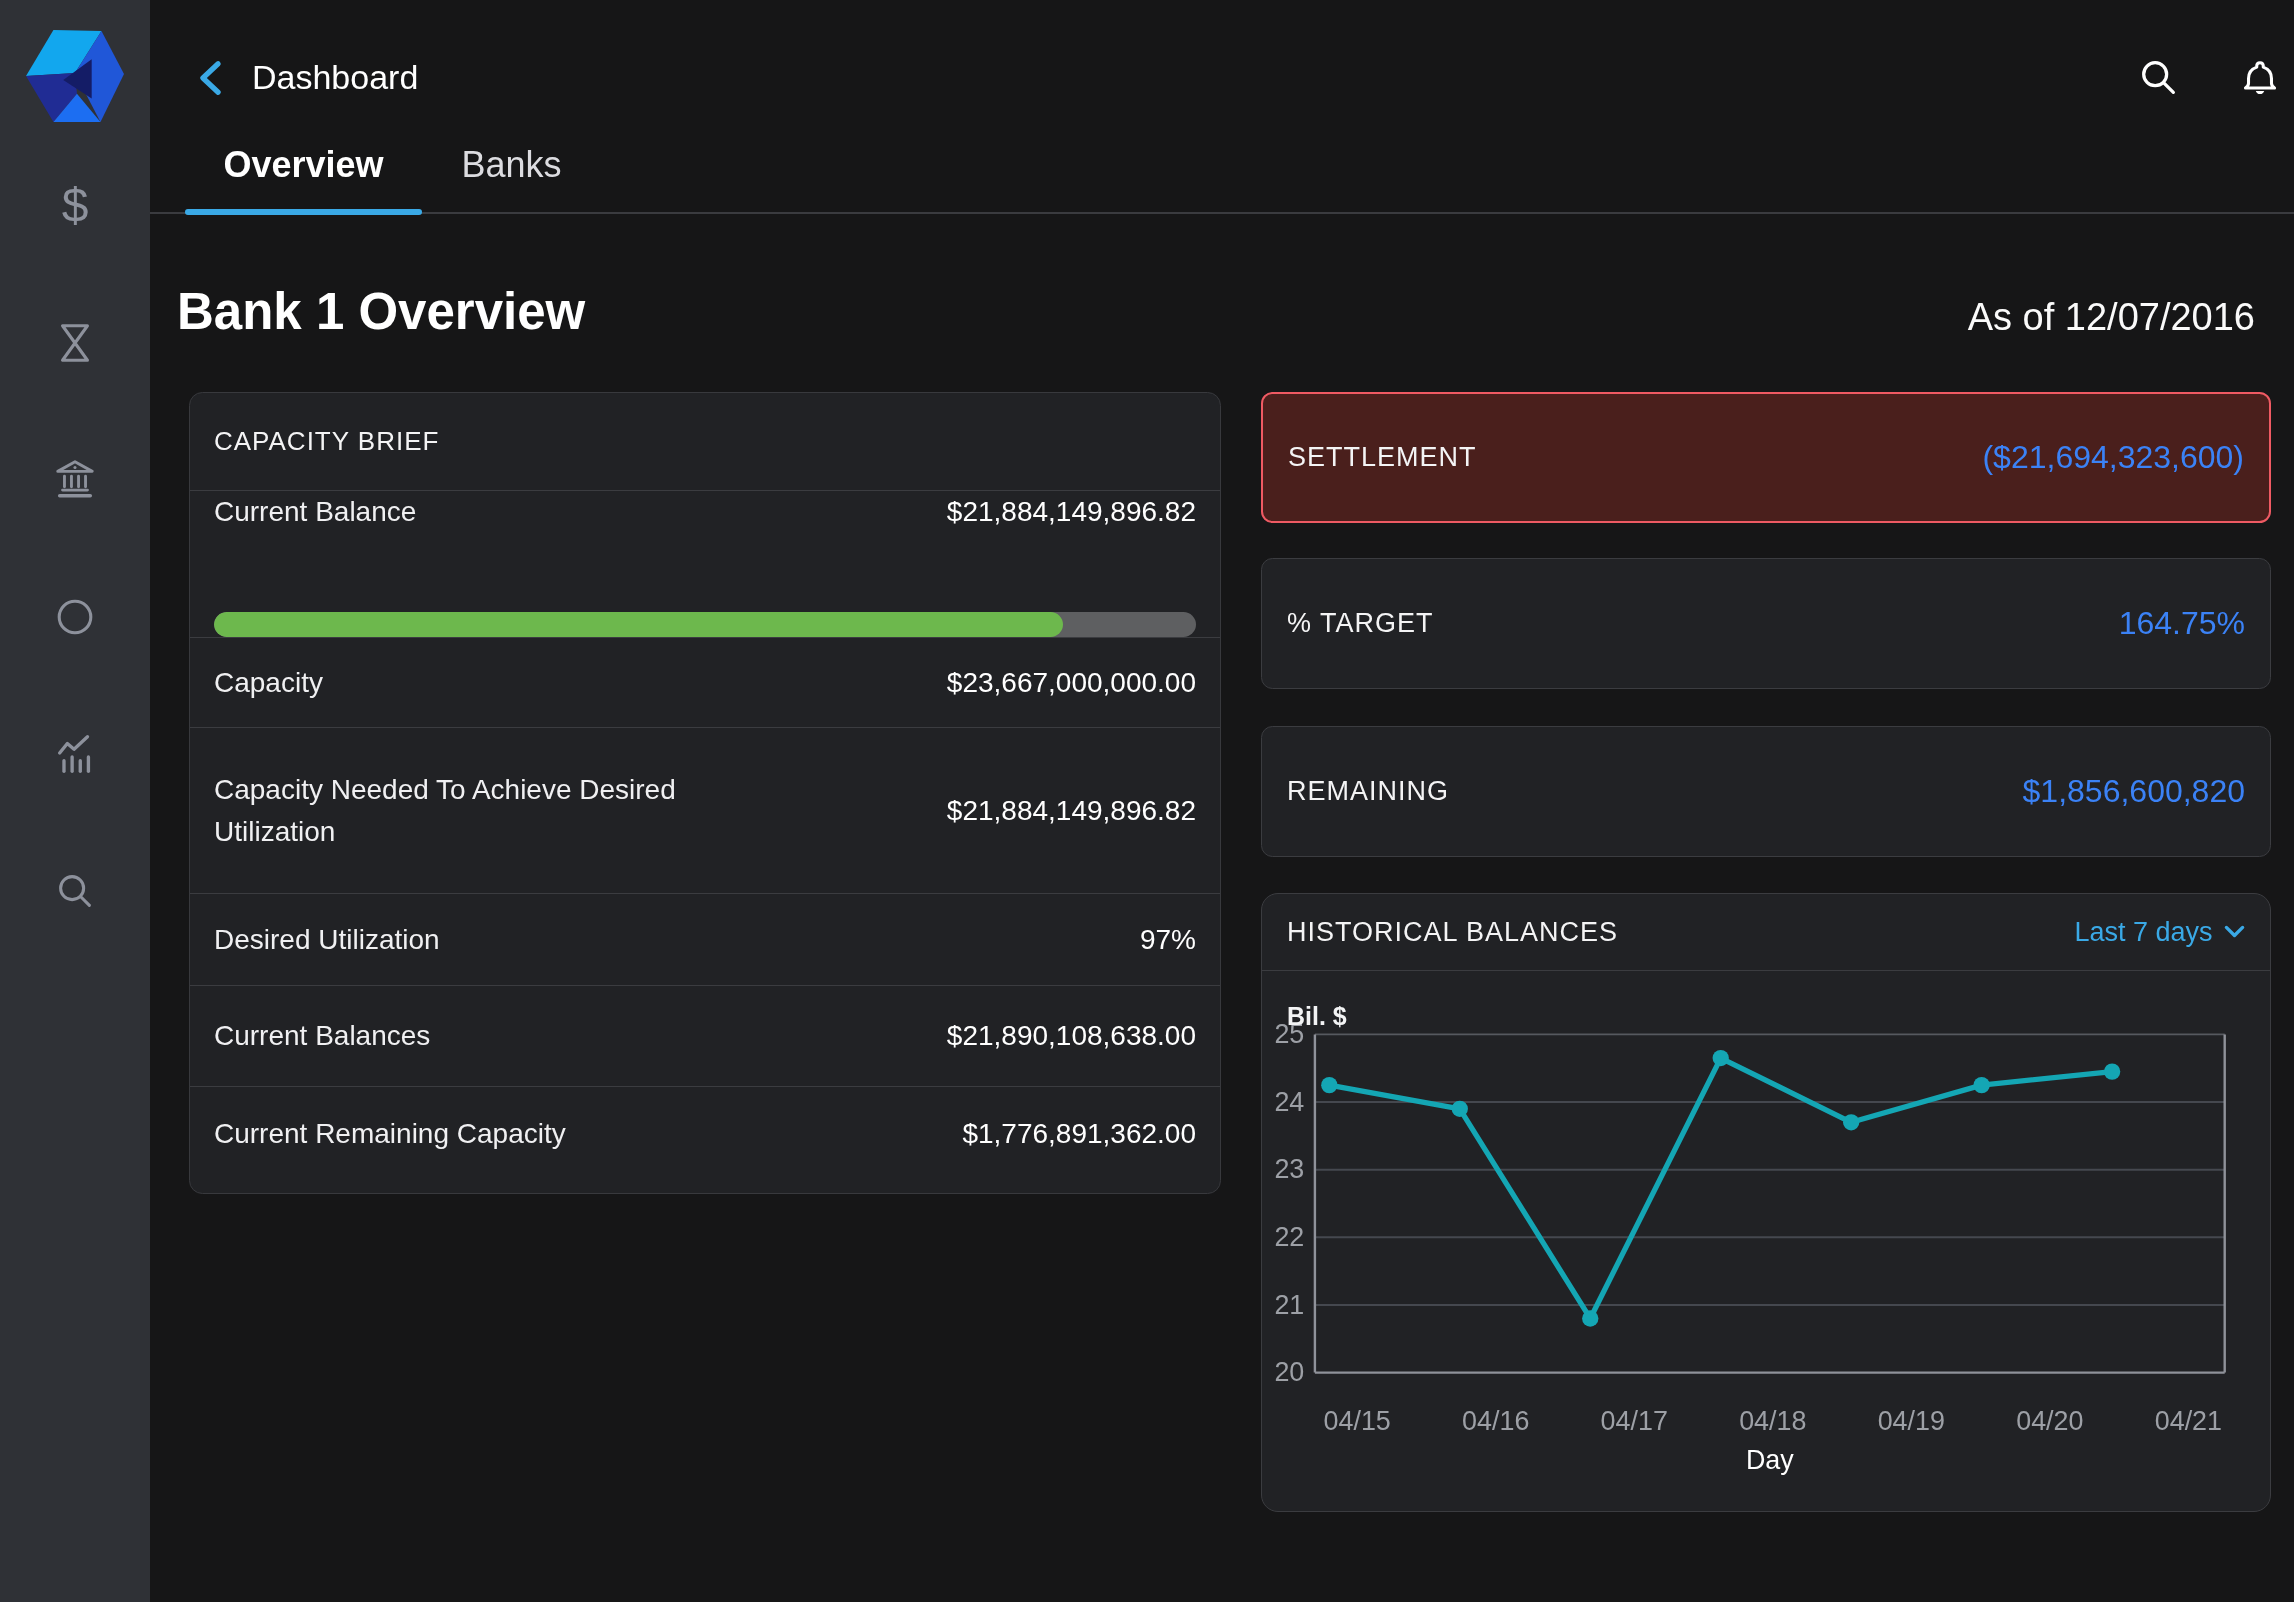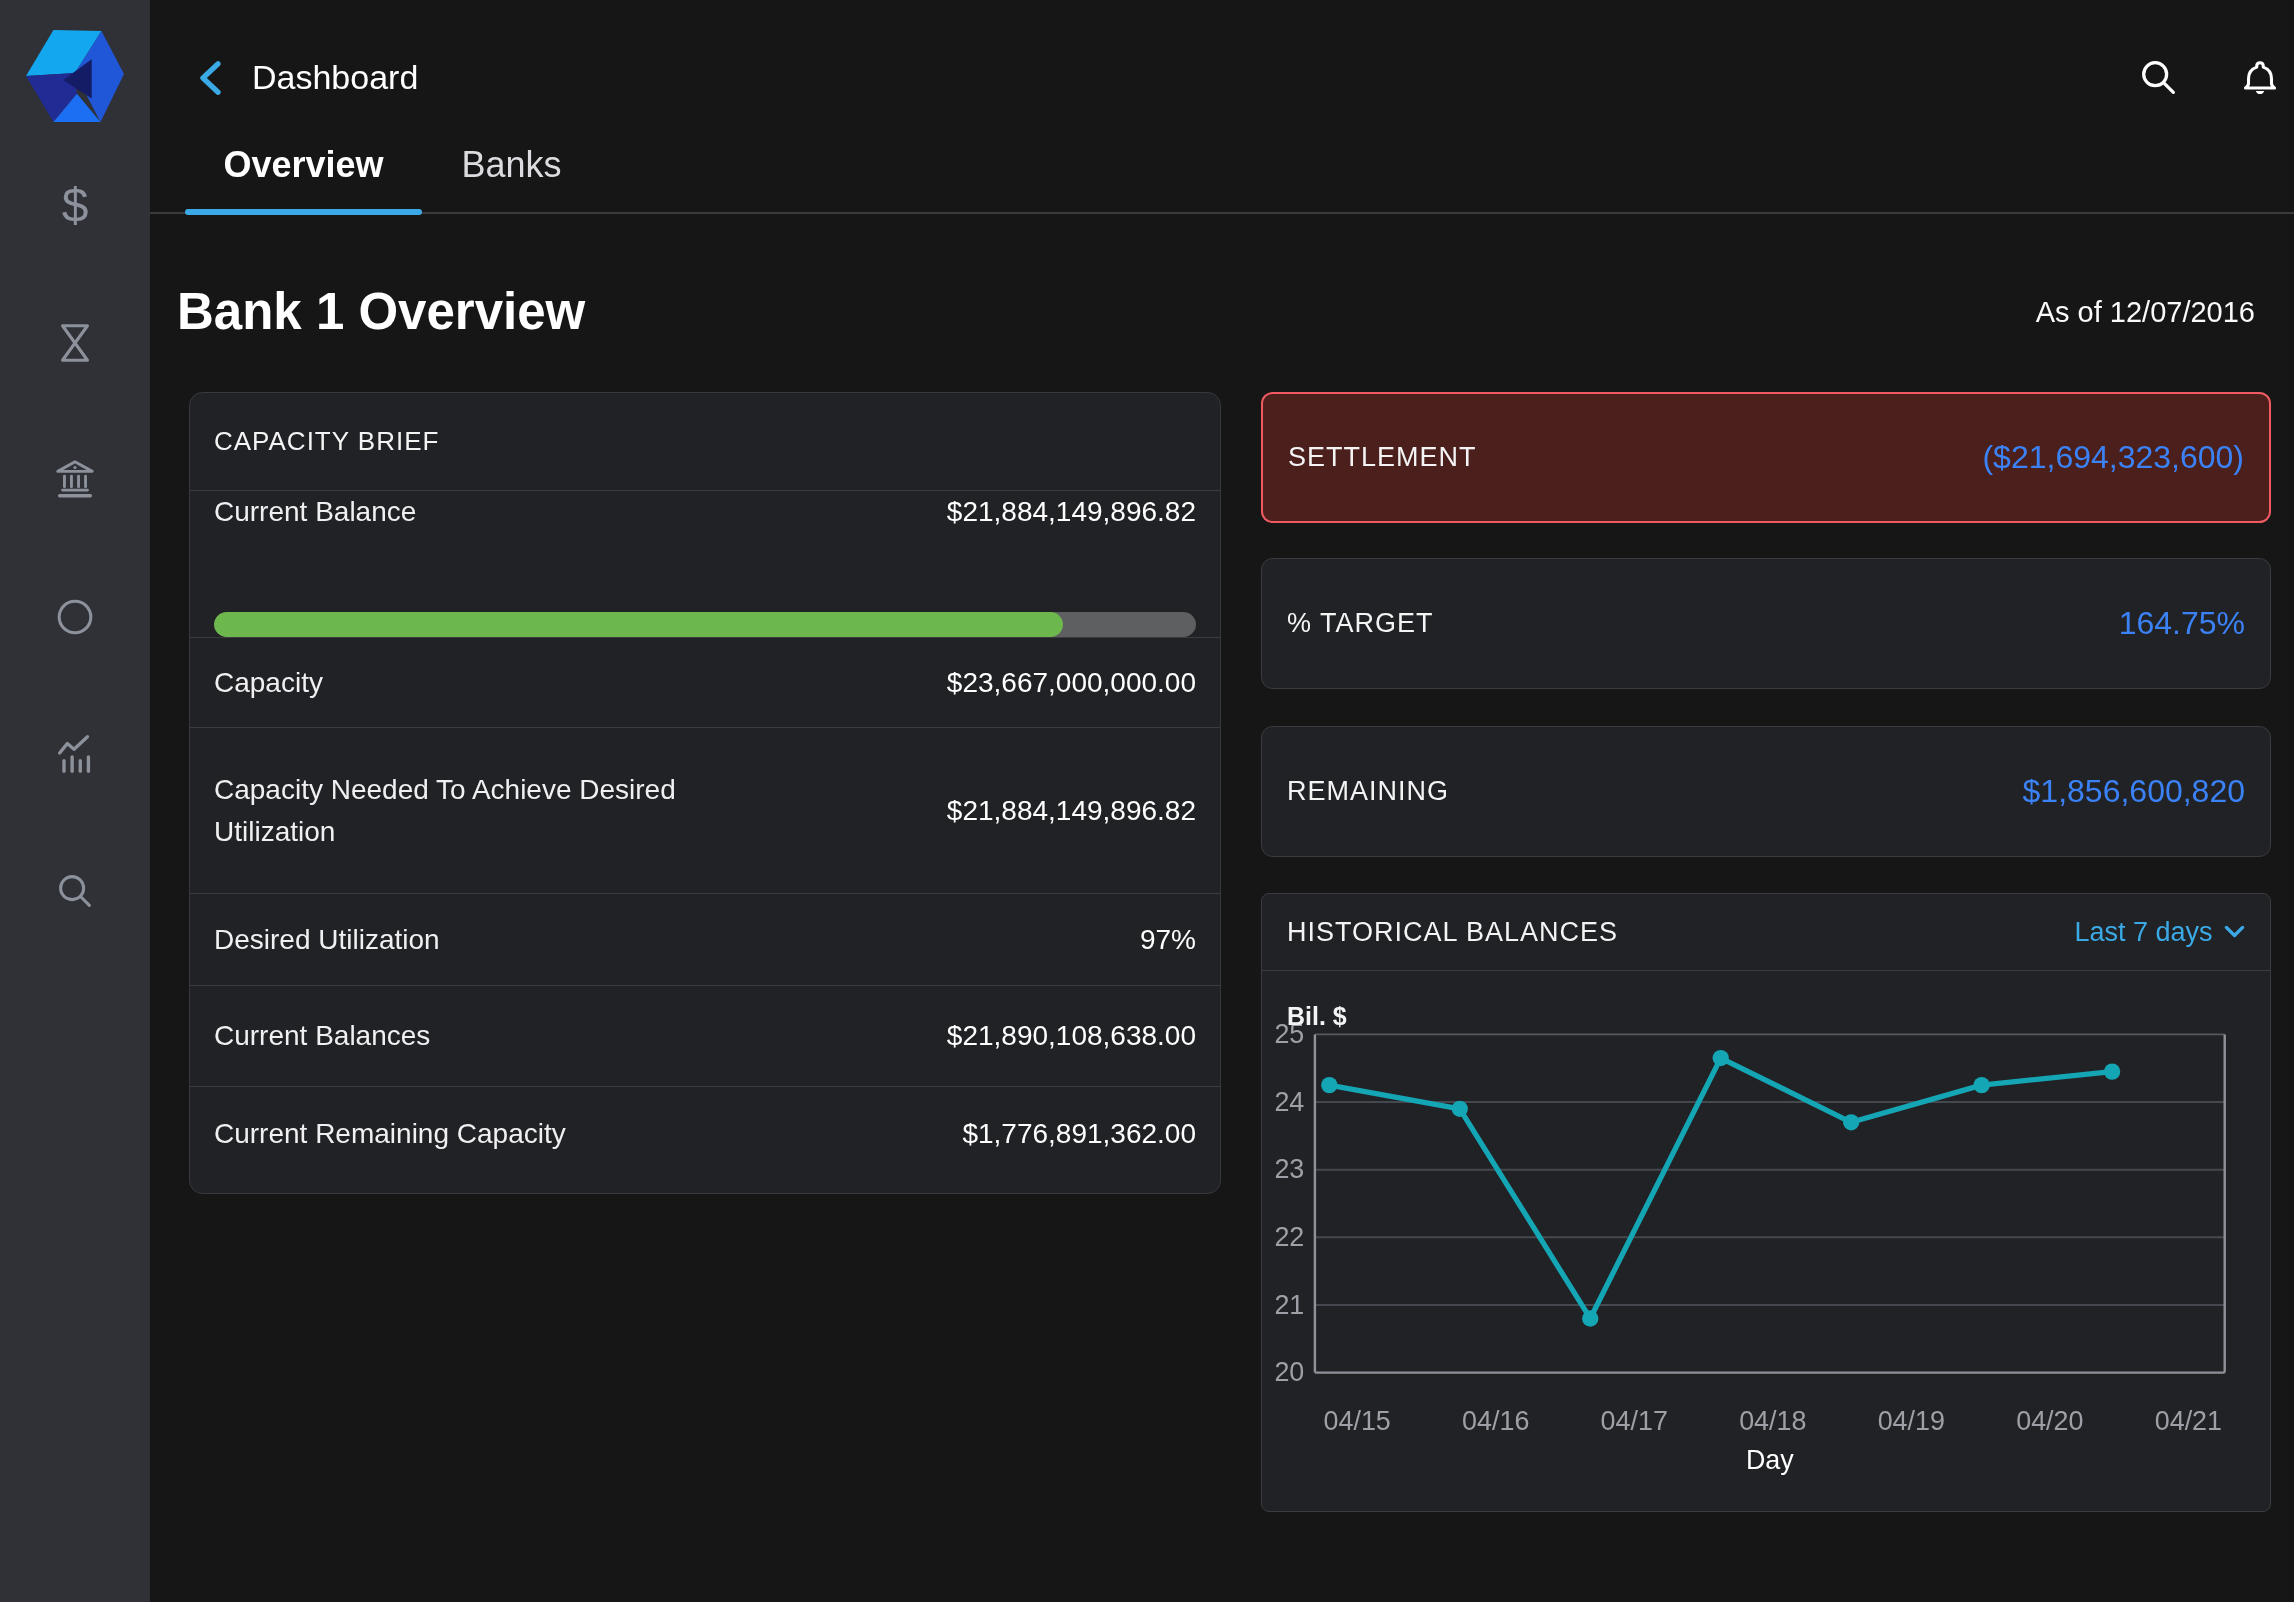--- a/index.html
+++ b/index.html
@@ -27,21 +27,21 @@
   .tab{height:92px;display:flex;align-items:center;justify-content:center;
        font-size:36px;cursor:pointer;}
   .tab.active{width:237px;font-weight:700;color:#ffffff;}
   .tab.inactive{width:179px;font-weight:400;color:#dcdce0;}
   .tab-underline{position:absolute;left:185px;top:209px;width:237px;height:5.8px;
                  background:#3aa9e6;border-radius:2.9px;z-index:3;}
   .tab-divider{position:absolute;left:150px;top:212px;width:2144px;height:1.9px;background:#3a3b3f;z-index:1;}
 
   
   .page-title{position:absolute;left:177px;top:282px;font-size:51px;font-weight:700;}
-  .as-of{position:absolute;right:39px;top:296px;font-size:29px;font-weight:400;color:#fafafa;}
+  .as-of{position:absolute;right:39px;top:296px;font-size:38px;font-weight:400;color:#fafafa;}
 
   
   .cap-card{position:absolute;left:189px;top:392px;width:1032px;height:802px;
             background:#212225;border:1.9px solid #38393d;border-radius:13.4px;
             box-sizing:border-box;overflow:hidden;}
   .card-header{height:98px;display:flex;align-items:center;padding:0 24px;
                font-size:26px;letter-spacing:1px;color:#f4f4f5;
                border-bottom:1.9px solid #3b3c40;box-sizing:border-box;}
   .cb-row{display:flex;justify-content:space-between;align-items:center;
           padding:0 24px;border-bottom:1.9px solid #3b3c40;box-sizing:border-box;}
@@ -59,21 +59,21 @@
             background:#212225;border:1.9px solid #3b3c40;border-radius:11.5px;
             box-sizing:border-box;display:flex;align-items:center;
             justify-content:space-between;padding:0 25px;}
   .sum-card .lbl{font-size:27px;letter-spacing:1px;color:#f4f4f5;}
   .sum-card .val{font-size:32px;color:#3b82f6;}
   .pos1{top:392px;} .pos2{top:558px;} .pos3{top:726px;}
   .sum-card.negative{background:#4a1f1c;border:2.9px solid #ef5a63;}
 
   
   .chart-card{position:absolute;left:1261px;top:893px;width:1010px;height:619px;
-              background:#212225;border:1.9px solid #3b3c40;border-radius:8px;
+              background:#212225;border:1.9px solid #3b3c40;border-radius:17px;
               box-sizing:border-box;overflow:hidden;}
   .chart-head{height:77px;display:flex;align-items:center;justify-content:space-between;
               padding:0 25px;border-bottom:1.9px solid #3b3c40;box-sizing:border-box;}
   .chart-head .lbl{font-size:27px;letter-spacing:1px;color:#f4f4f5;}
   .range-btn{display:flex;align-items:center;gap:11.5px;color:#3aa9e6;font-size:27px;cursor:pointer;}
   #chart-svg{position:absolute;left:0;top:77px;}
   #chart-svg text{font-family:"Liberation Sans",sans-serif;}
 </style>
 </head>
 <body>

